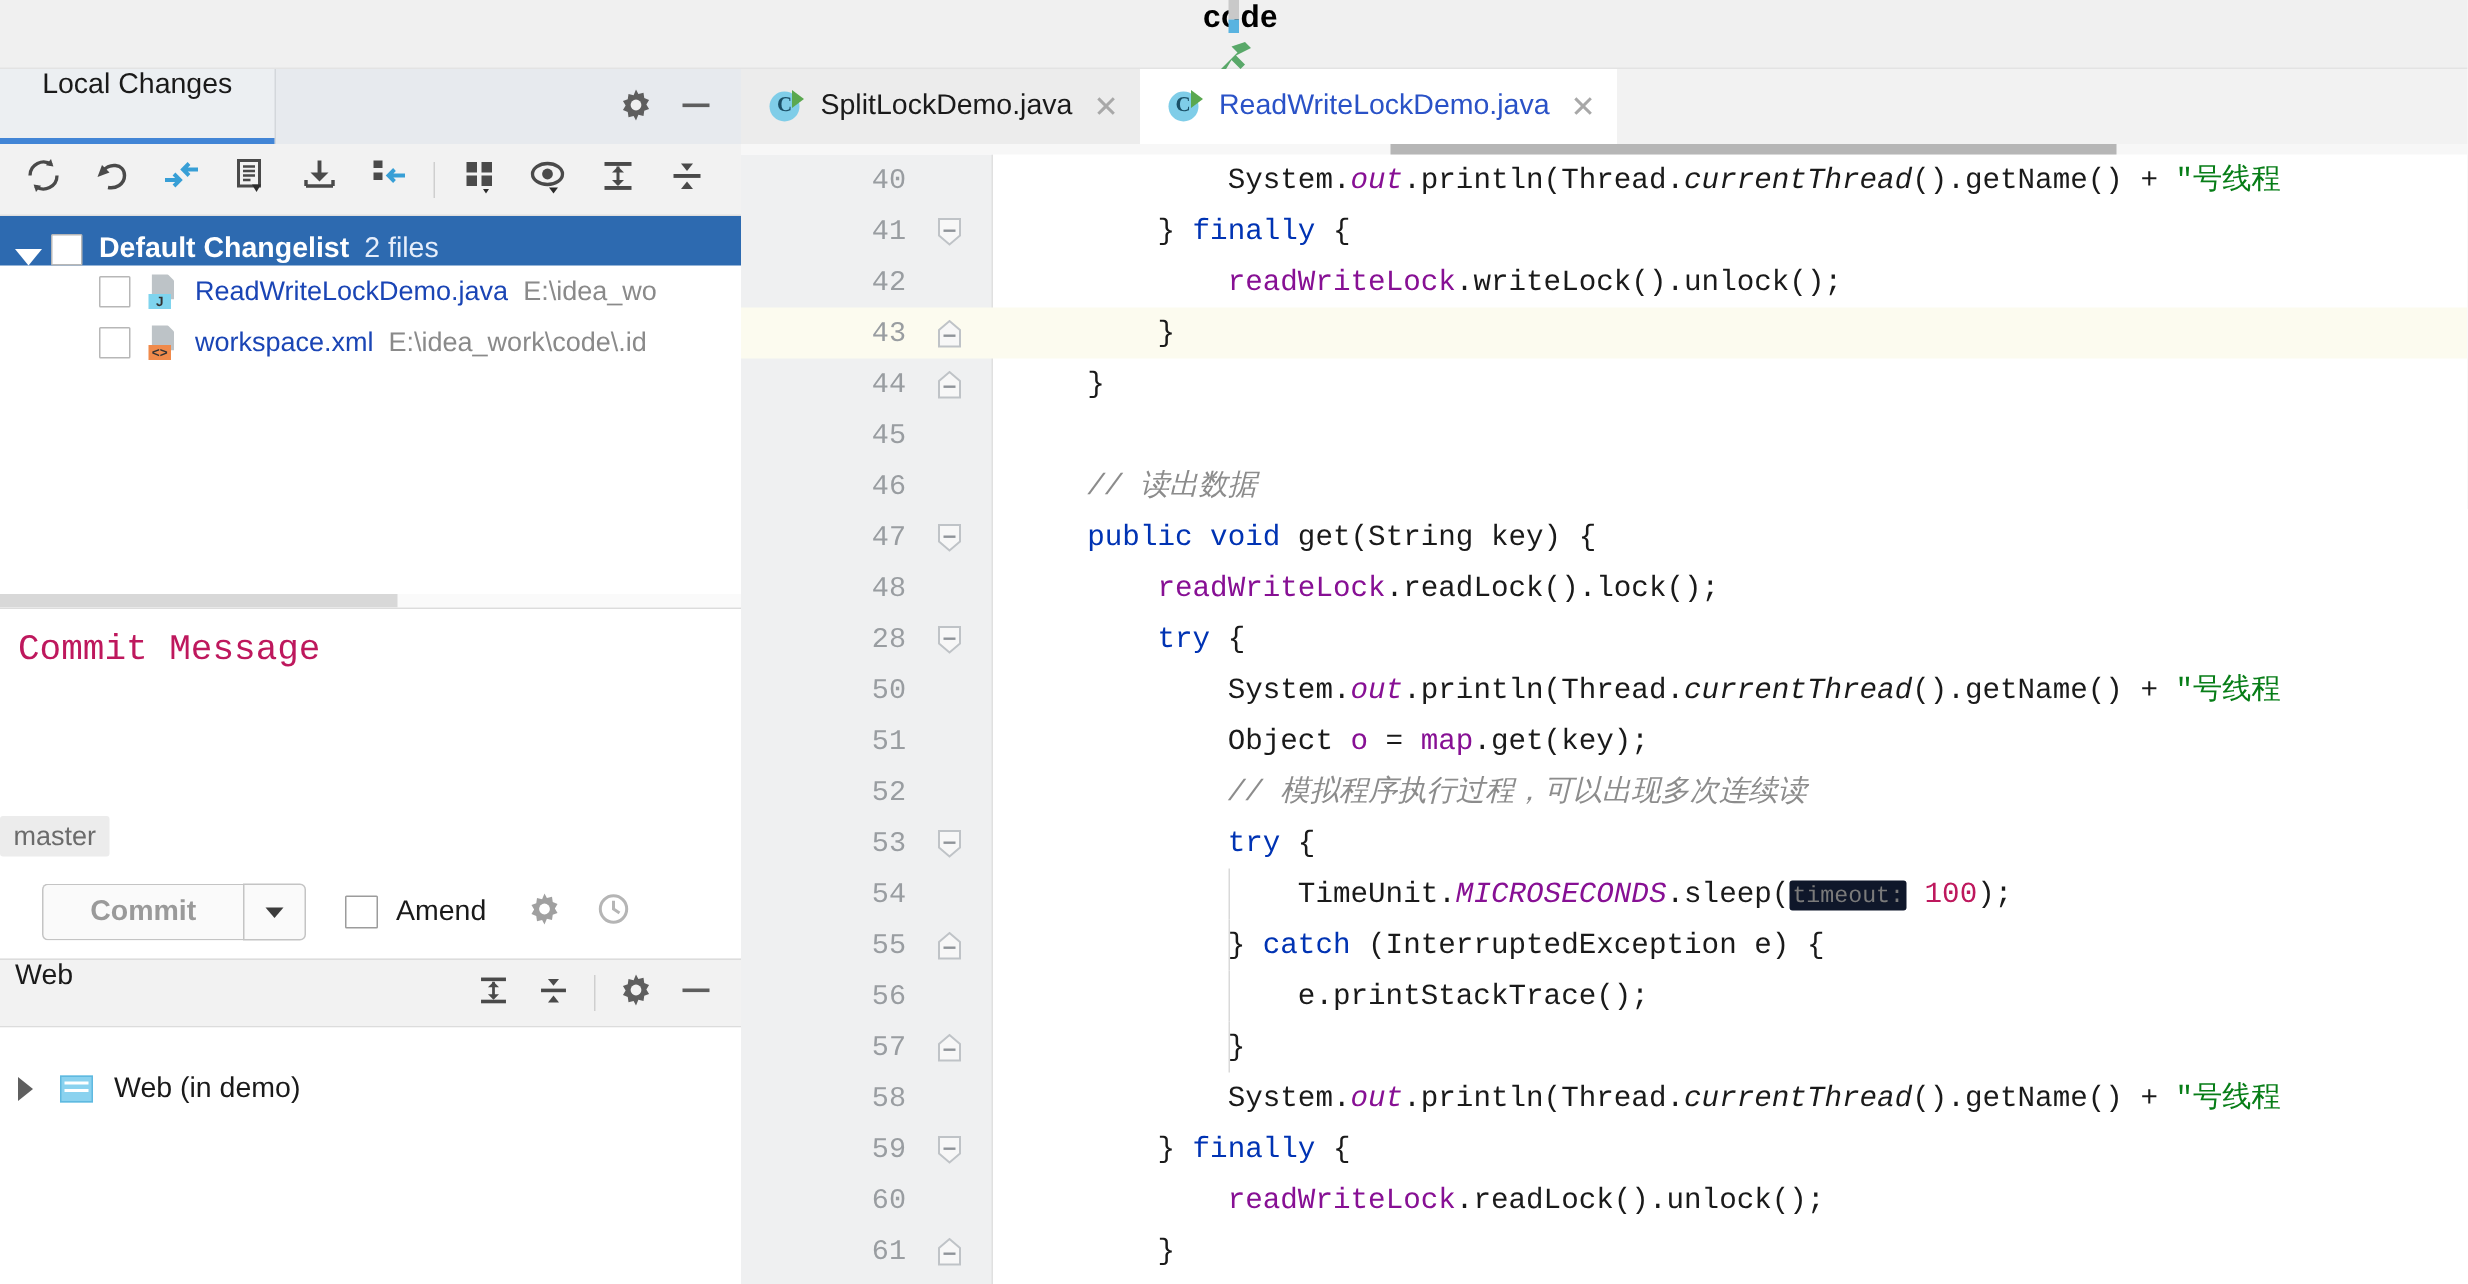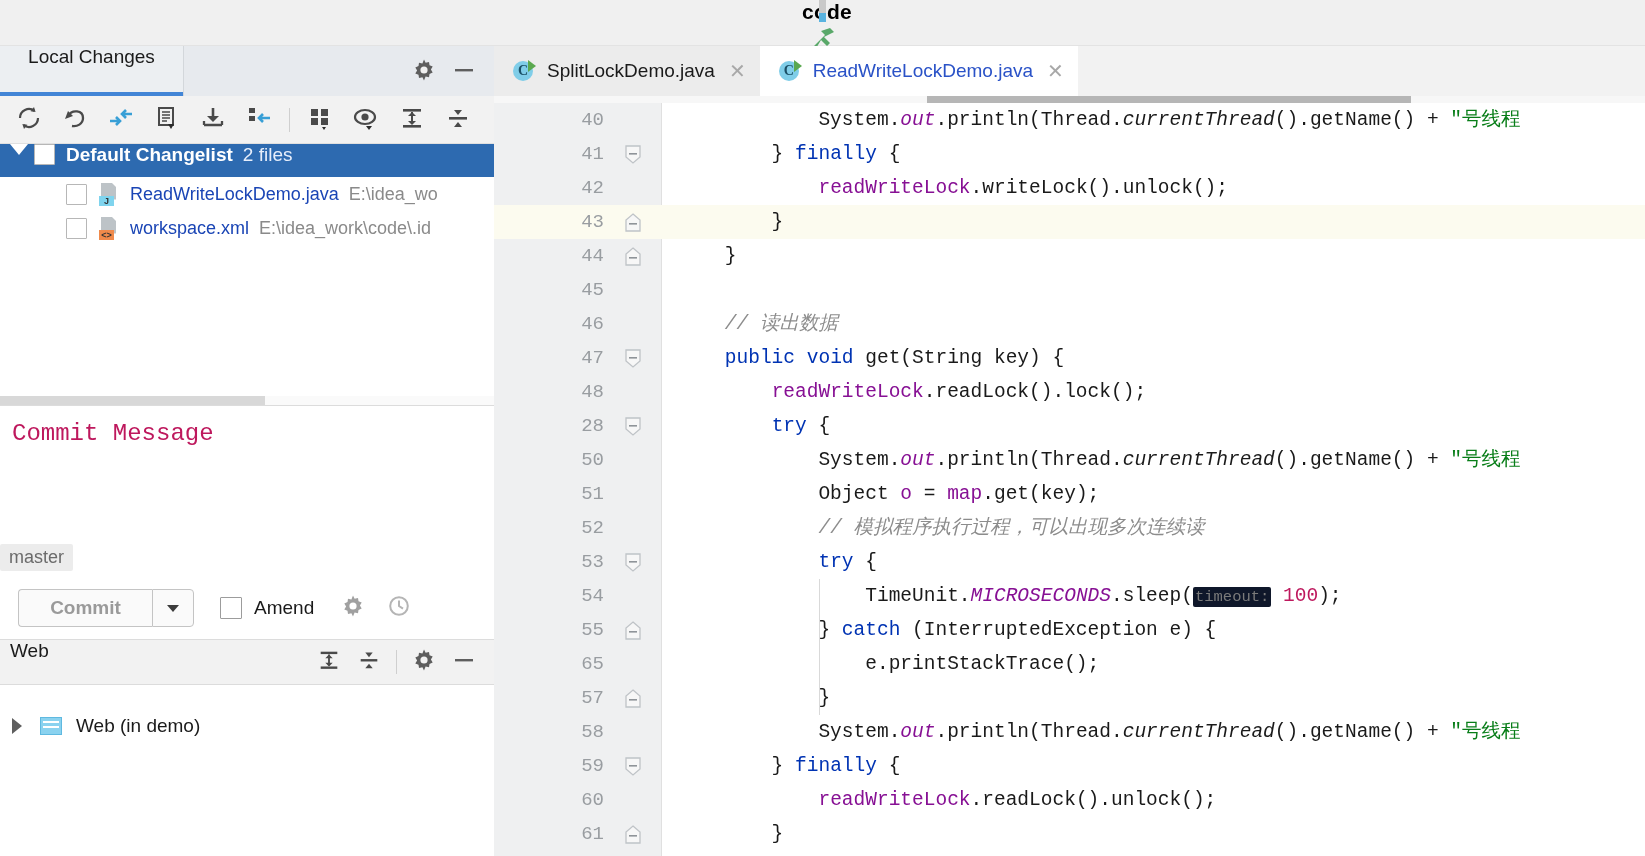--- a/index.html
+++ b/index.html
@@ -57,21 +57,21 @@
   .hdr-btn { width: 40px; height: 48px; display:flex; align-items:center; justify-content:center; }
 
   .vcs-toolbar {
     height: 48px; background: #f2f2f2; display: flex; align-items: center;
     padding-left: 6px; border-bottom: 1px solid #e0e0e0;
   }
   .vcs-btn { width: 46px; height: 46px; display:flex; align-items:center; justify-content:center; position: relative; }
   .vcs-sep { width: 1px; height: 24px; background: #cfcfcf; margin: 0 7px; }
 
   .changelist-row {
-    height: 33px; background: #2d6ab0; display: flex; align-items: flex-start; padding-left: 6px;
+    height: 33px; background: #2d6ab0; display: flex; align-items: flex-end; padding-left: 6px;
   }
   .tri-open { width:0;height:0;border-left:9px solid transparent;border-right:9px solid transparent;border-top:11px solid #fff; margin: 0 6px 0 4px;}
   .chk { width: 21px; height: 21px; background: #fff; border: 1px solid #b7b7b7; border-radius: 1px; display:inline-block;}
   .cl-title { font-size: 19px; font-weight: bold; color: #fff; margin-left: 11px; }
   .cl-count { font-size: 19px; color: #e6eefb; margin-left: 10px; }
 
   .file-row { height: 34px; display: flex; align-items: center; padding-left: 66px; white-space: nowrap; overflow: hidden;}
   .file-chk { width: 21px; height: 21px; background:#fff; border:1px solid #b7b7b7; border-radius:1px; flex:none;}
   .fileicon { width: 21px; height: 23px; position: relative; margin-left: 12px; flex:none;}
   .fileicon .pg { position:absolute; left:2px; top:0; width:15px; height:17px; background:#bdc3c7; clip-path: polygon(0 0, 70% 0, 100% 26%, 100% 100%, 0 100%);}
@@ -86,21 +86,21 @@
   .hscroll-track { position: absolute; left: 0; bottom: 0; width: 494px; height: 9px; background: #fafafa; }
 
   .commit-msg {
     position: relative; height: 132px; border-top: 1px solid #dcdcdc; background: #fff; padding: 14px 12px;
   }
   .commit-placeholder { font-family: "Liberation Mono", monospace; font-size: 24px; color: #be185d; }
 
   .branch-row { height: 40px; display: flex; align-items: center; padding-left: 0; }
   .branch-chip { background: #ececec; color: #6b6b6b; font-size: 18px; padding: 3px 9px; border-radius: 2px; }
 
-  .commit-bar { height: 62px; display: flex; align-items: center; padding-left: 18px; }
+  .commit-bar { height: 62px; display: flex; align-items: center; padding-left: 28px; }
   .commit-btn {
     height: 38px; min-width: 134px; border: 1px solid #c4c4c4; border-right: none;
     border-radius: 4px 0 0 4px; background: #fafafa; display:flex;align-items:center;justify-content:center;
     font-size: 19px; color: #9a9a9a; font-weight: bold;
   }
   .commit-arrow {
     height: 38px; width: 42px; border: 1px solid #c4c4c4; border-radius: 0 4px 4px 0; background: #fafafa;
     display:flex;align-items:center;justify-content:center;
   }
   .amend-chk { width: 22px; height: 22px; border: 1px solid #9c9c9c; background:#fff; margin-left: 26px; border-radius:1px;}
@@ -650,21 +650,21 @@
             <div class="fold">
               <svg width="18" height="19" viewBox="0 0 18 19">
                 <path d="M9 1 L16 7 V18 H2 V7 Z" fill="#f7f7f7" stroke="#bfc3c7" stroke-width="1.3"></path>
                 <rect x="5" y="10" width="8" height="1.6" fill="#8f9499"></rect>
               </svg>
             </div>
             <div class="indent-guide" style="left: 324.64px;"></div>
             <div class="code-text">            } <span class="kw">catch</span> (InterruptedException e) {</div>
           </div>
           <div class="ln-row">
-            <div class="ln-num">65</div>
+            <div class="ln-num">56</div>
             <div class="indent-guide" style="left: 324.64px;"></div>
             <div class="code-text">                e.printStackTrace();</div>
           </div>
           <div class="ln-row">
             <div class="ln-num">57</div>
             <div class="fold">
               <svg width="18" height="19" viewBox="0 0 18 19">
                 <path d="M9 1 L16 7 V18 H2 V7 Z" fill="#f7f7f7" stroke="#bfc3c7" stroke-width="1.3"></path>
                 <rect x="5" y="10" width="8" height="1.6" fill="#8f9499"></rect>
               </svg>

